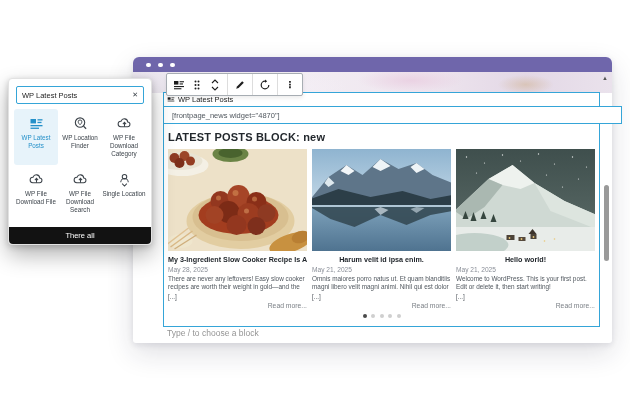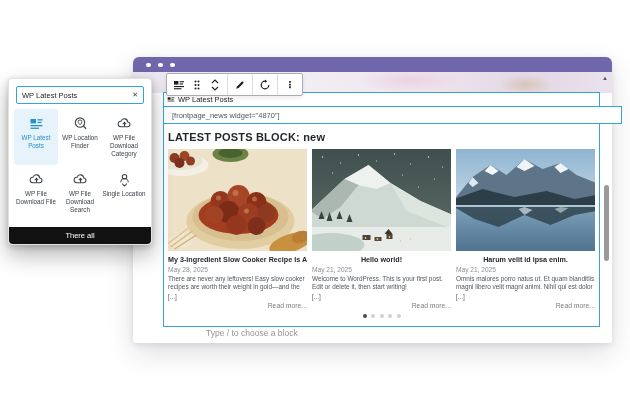--- a/index.html
+++ b/index.html
@@ -54,21 +54,21 @@
   .card-title { font-size:7.2px; font-weight:bold; color:#23282d; text-align:center;
                 margin-top:4px; white-space:nowrap; overflow:hidden; }
   .card-date { font-size:6.6px; color:#8a8f98; margin-top:2px; }
   .card-excerpt { font-size:6.4px; color:#50575e; line-height:1.32; margin-top:2px; height:17px; overflow:hidden; }
   .card-ellipsis { font-size:6.4px; color:#50575e; margin-top:1px; }
   .card-readmore { margin-top:auto; text-align:right; font-size:6.8px; color:#7c8187; cursor:pointer; }
   .dots-row { display:flex; justify-content:center; gap:4.5px; margin-top:5px; }
   .dots-row .pdot { width:4px; height:4px; border-radius:50%; background:#cfcfcf; cursor:pointer; }
   .dots-row .pdot.active { background:#4a4a4a; }
 
-  .editor-placeholder { position:absolute; left:34px; top:271px; font-size:8.5px; color:#949494;margin-left:39px; }
+  .editor-placeholder { position:absolute; left:34px; top:271px; font-size:8.5px; color:#949494; }
 
   
   .inserter { position:absolute; left:8px; top:78px; width:144px; height:167px; background:#fff;
               border:1px solid #e2e2e2; border-radius:4px; z-index:10;
               box-shadow:0 10px 22px rgba(0,0,0,.30), 0 2px 6px rgba(0,0,0,.18); }
   .search-box { position:absolute; left:7px; right:7px; top:7px; height:18px;
                 border:1px solid #35a5d8; border-radius:2px; display:flex; align-items:center;
                 padding:0 5px; background:#fff; }
   .search-box input { flex:1 1 auto; min-width:0; border:none; outline:none; font-size:7.5px; color:#1e1e1e;
                       font-family:"Liberation Sans","DejaVu Sans",sans-serif; background:transparent; }
@@ -203,20 +203,54 @@
                 <ellipse cx="134" cy="88" rx="9" ry="6" fill="#b97f33" transform="rotate(-18 134 88)"></ellipse>
                 <ellipse cx="14" cy="92" rx="12" ry="7" fill="#efe6cd"></ellipse>
                 <line x1="4" y1="98" x2="26" y2="82" stroke="#d9b886" stroke-width="1.4"></line>
                 <line x1="8" y1="100" x2="30" y2="86" stroke="#cfae7c" stroke-width="1.4"></line>
                 <line x1="1" y1="95" x2="22" y2="79" stroke="#e0c294" stroke-width="1.4"></line>
               </svg>
             </div>
             <div class="card-title">My 3-Ingredient Slow Cooker Recipe Is Always the</div>
             <div class="card-date">May 28, 2025</div>
             <div class="card-excerpt">There are never any leftovers! Easy slow cooker recipes are worth their weight in gold—and the one I make for nearly</div>
+            <div class="card-ellipsis">[...]</div>
+            <div class="card-readmore">Read more...</div>
+          </div>
+
+          <div class="card">
+            <div class="card-img">
+              <svg viewBox="0 0 142 102" preserveAspectRatio="xMidYMid slice">
+                <defs>
+                  <linearGradient id="daysky" x1="0" y1="0" x2="0" y2="1">
+                    <stop offset="0" stop-color="#8fb4d0"></stop>
+                      <stop offset="1" stop-color="#c6dae8"></stop>
+                  </linearGradient>
+                  <linearGradient id="water" x1="0" y1="0" x2="0" y2="1">
+                    <stop offset="0" stop-color="#7fa3bc"></stop>
+                      <stop offset="1" stop-color="#4f7390"></stop>
+                  </linearGradient>
+                </defs>
+                <rect width="142" height="58" fill="url(#daysky)"></rect>
+                <polygon points="0,50 18,28 36,16 52,26 70,10 88,20 106,14 122,26 142,34 142,58 0,58" fill="#5e7589"></polygon>
+                <polygon points="30,22 36,16 44,22 38,26" fill="#f2f6f8"></polygon>
+                <polygon points="62,18 70,10 80,17 70,22" fill="#eef4f7"></polygon>
+                <polygon points="100,18 106,14 114,20 106,24" fill="#eef4f7"></polygon>
+                <polygon points="14,34 18,28 24,34 18,38" fill="#dfe9ee"></polygon>
+                <polygon points="0,50 28,40 60,48 92,42 120,50 142,46 142,58 0,58" fill="#2c3e48"></polygon>
+                <rect y="56" width="142" height="46" fill="url(#water)"></rect>
+                <polygon points="0,58 20,70 44,78 70,66 96,76 120,66 142,62 142,58" fill="#31454f" opacity=".85"></polygon>
+                <polygon points="64,60 70,66 78,61 70,58" fill="#d7e3ea" opacity=".7"></polygon>
+                <polygon points="100,60 106,64 114,59 106,58" fill="#cfdde6" opacity=".6"></polygon>
+                <rect y="56" width="142" height="2" fill="#bcd0dc" opacity=".8"></rect>
+              </svg>
+            </div>
+            <div class="card-title">Harum velit id ipsa enim.</div>
+            <div class="card-date">May 21, 2025</div>
+            <div class="card-excerpt">Omnis maiores porro natus ut. Et quam blanditiis magni libero velit magni animi. Nihil qui est dolor voluptate est</div>
             <div class="card-ellipsis">[...]</div>
             <div class="card-readmore">Read more...</div>
           </div>
 
           <div class="card">
             <div class="card-img">
               <svg viewBox="0 0 142 102" preserveAspectRatio="xMidYMid slice">
                 <defs>
                   <linearGradient id="nightsky" x1="0" y1="0" x2="0" y2="1">
                     <stop offset="0" stop-color="#3f4f4d"></stop>
@@ -266,54 +300,20 @@
                 </g>
               </svg>
             </div>
             <div class="card-title">Hello world!</div>
             <div class="card-date">May 21, 2025</div>
             <div class="card-excerpt">Welcome to WordPress. This is your first post. Edit or delete it, then start writing!</div>
             <div class="card-ellipsis">[...]</div>
             <div class="card-readmore">Read more...</div>
           </div>
 
-          <div class="card">
-            <div class="card-img">
-              <svg viewBox="0 0 142 102" preserveAspectRatio="xMidYMid slice">
-                <defs>
-                  <linearGradient id="daysky" x1="0" y1="0" x2="0" y2="1">
-                    <stop offset="0" stop-color="#8fb4d0"></stop>
-                      <stop offset="1" stop-color="#c6dae8"></stop>
-                  </linearGradient>
-                  <linearGradient id="water" x1="0" y1="0" x2="0" y2="1">
-                    <stop offset="0" stop-color="#7fa3bc"></stop>
-                      <stop offset="1" stop-color="#4f7390"></stop>
-                  </linearGradient>
-                </defs>
-                <rect width="142" height="58" fill="url(#daysky)"></rect>
-                <polygon points="0,50 18,28 36,16 52,26 70,10 88,20 106,14 122,26 142,34 142,58 0,58" fill="#5e7589"></polygon>
-                <polygon points="30,22 36,16 44,22 38,26" fill="#f2f6f8"></polygon>
-                <polygon points="62,18 70,10 80,17 70,22" fill="#eef4f7"></polygon>
-                <polygon points="100,18 106,14 114,20 106,24" fill="#eef4f7"></polygon>
-                <polygon points="14,34 18,28 24,34 18,38" fill="#dfe9ee"></polygon>
-                <polygon points="0,50 28,40 60,48 92,42 120,50 142,46 142,58 0,58" fill="#2c3e48"></polygon>
-                <rect y="56" width="142" height="46" fill="url(#water)"></rect>
-                <polygon points="0,58 20,70 44,78 70,66 96,76 120,66 142,62 142,58" fill="#31454f" opacity=".85"></polygon>
-                <polygon points="64,60 70,66 78,61 70,58" fill="#d7e3ea" opacity=".7"></polygon>
-                <polygon points="100,60 106,64 114,59 106,58" fill="#cfdde6" opacity=".6"></polygon>
-                <rect y="56" width="142" height="2" fill="#bcd0dc" opacity=".8"></rect>
-              </svg>
-            </div>
-            <div class="card-title">Harum velit id ipsa enim.</div>
-            <div class="card-date">May 21, 2025</div>
-            <div class="card-excerpt">Omnis maiores porro natus ut. Et quam blanditiis magni libero velit magni animi. Nihil qui est dolor voluptate est</div>
-            <div class="card-ellipsis">[...]</div>
-            <div class="card-readmore">Read more...</div>
-          </div>
-
         </div>
 
         <div class="dots-row">
             <span class="pdot active"></span>
             <span class="pdot"></span>
             <span class="pdot"></span>
             <span class="pdot"></span>
             <span class="pdot"></span>
           </div>
       </div>

